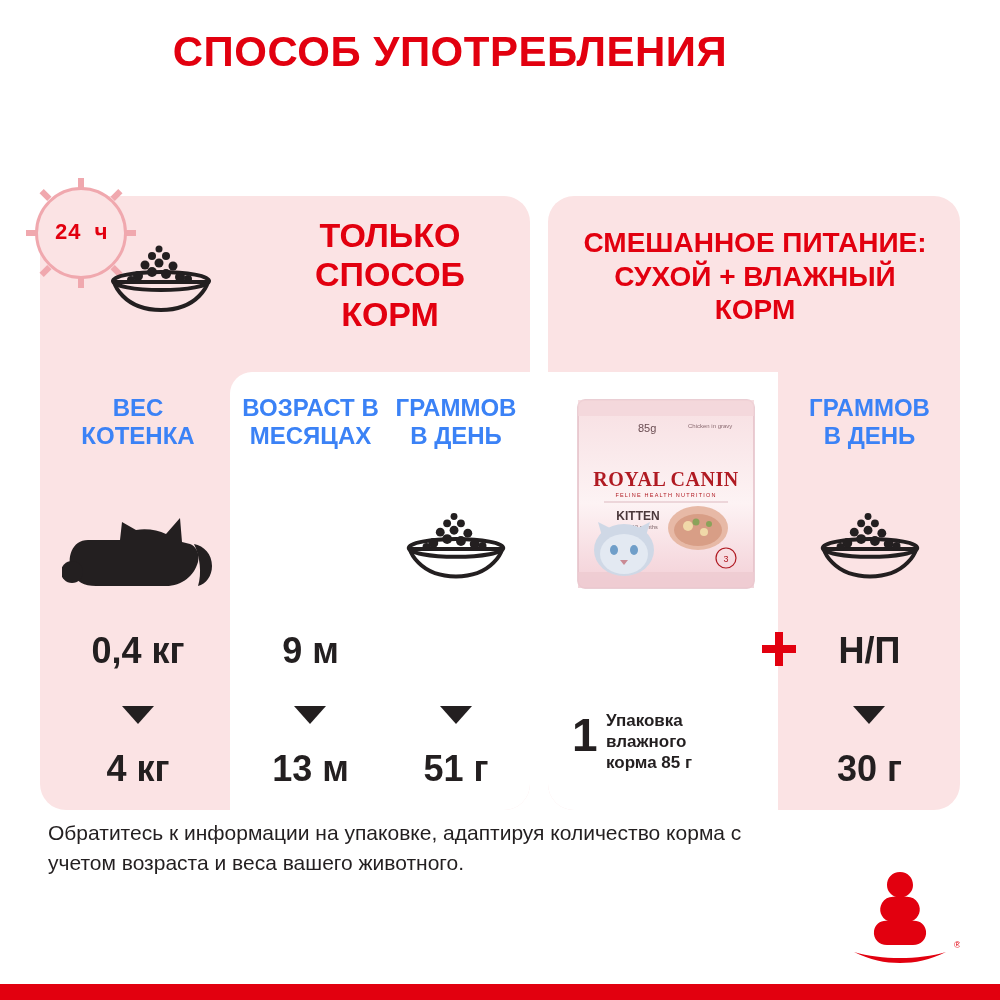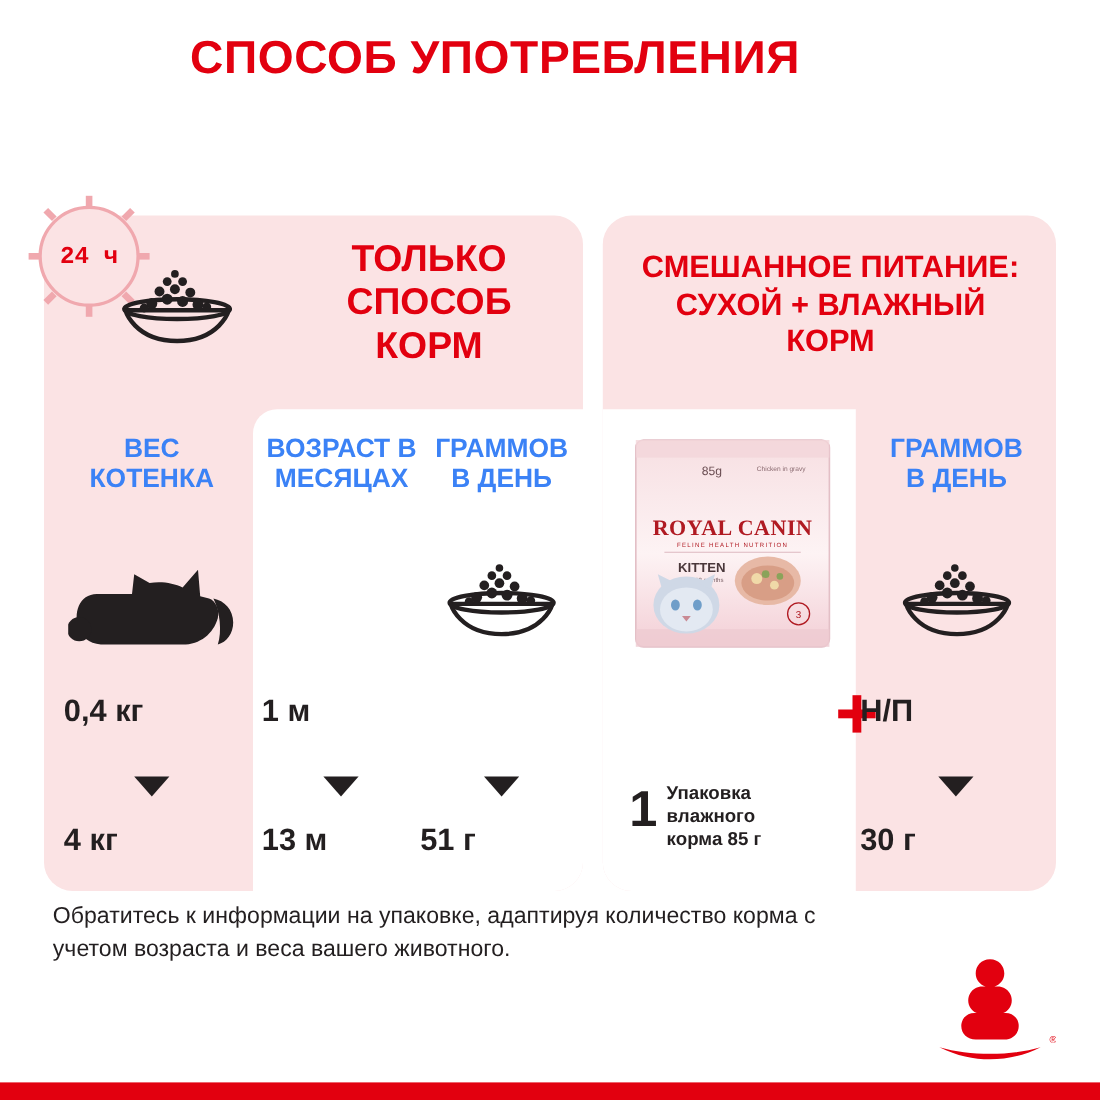--- a/index.html
+++ b/index.html
@@ -82,21 +82,22 @@
     position:absolute;color:#3b82f6;font-weight:bold;font-size:24px;
     line-height:1.18;text-align:center;
   }
   .ch-weight{left:58px;top:394px;width:160px;}
   .ch-age{left:238px;top:394px;width:145px;}
   .ch-grams{left:382px;top:394px;width:148px;}
   .ch-grams2{left:782px;top:394px;width:175px;}
 
   
   .val{
-    position:absolute;color:#231f20;font-weight:bold;font-size:28px;
+    position:absolute;color:#231f20;font-weight:bold;font-size:36px;
+    text-align:center;
   }
   .v-w1{left:58px;top:630px;width:160px;}
   .v-w2{left:58px;top:748px;width:160px;}
   .v-a1{left:238px;top:630px;width:145px;}
   .v-a2{left:238px;top:748px;width:145px;}
   .v-g1{left:382px;top:630px;width:148px;}
   .v-g2{left:382px;top:748px;width:148px;}
   .v-m1{left:782px;top:630px;width:175px;}
   .v-m2{left:782px;top:748px;width:175px;}
 
@@ -319,21 +320,21 @@
       </g>
       <circle cx="150" cy="160" r="10" fill="none" stroke="#b01a22" stroke-width="1.2"></circle>
       <text x="150" y="164" text-anchor="middle" font-family="Liberation Sans, sans-serif" font-size="9" fill="#b01a22">3</text>
     </svg>
   </div>
 
   <div class="val v-w1">0,4 кг</div>
   <div class="tri t-w"></div>
   <div class="val v-w2">4 кг</div>
 
-  <div class="val v-a1">1 м</div>
+  <div class="val v-a1">9 м</div>
   <div class="tri t-a"></div>
   <div class="val v-a2">13 м</div>
 
   <div class="tri t-g"></div>
   <div class="val v-g2">51 г</div>
 
   <div class="plus"></div>
 
   <div class="val v-m1">Н/П</div>
   <div class="tri t-m"></div>

